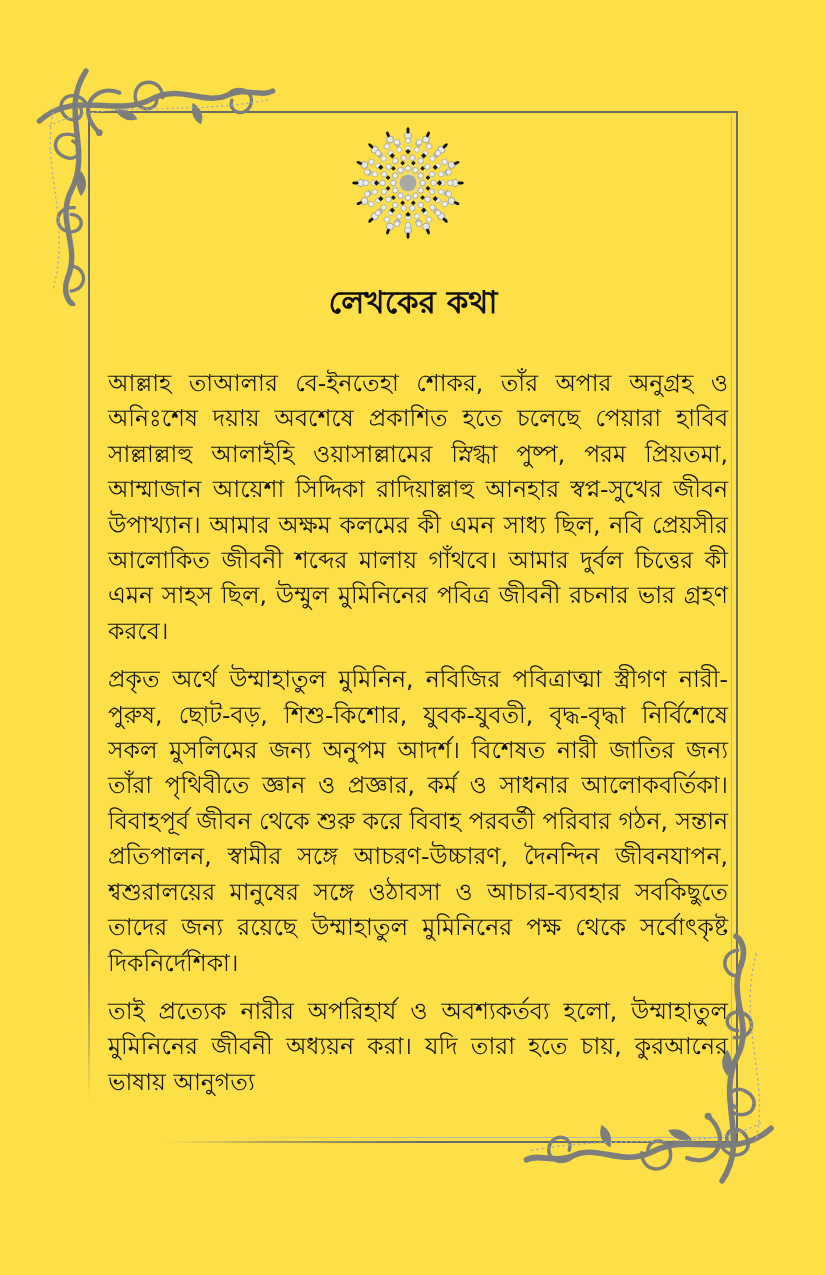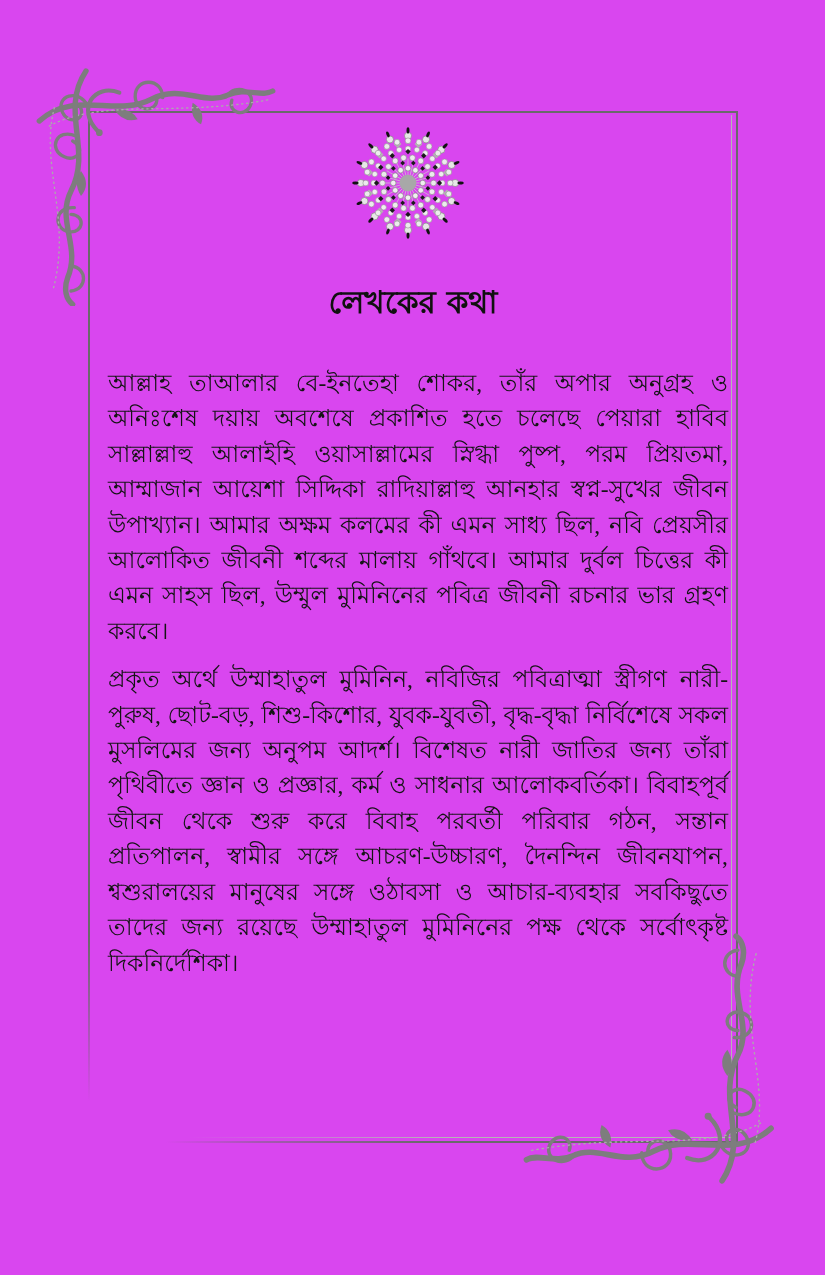--- a/index.html
+++ b/index.html
@@ -1,17 +1,17 @@
 <!DOCTYPE html>
 <html lang="bn"><head>
 <meta charset="utf-8">
 <style>
   html,body { margin:0; padding:0; background:#ffffff; }
   .page {
-    position:relative; width:825px; height:1275px; background:#d946ef;
+    position:relative; width:825px; height:1275px; background:#fde047;
     overflow:hidden; font-family:"DejaVu Sans","Liberation Sans",sans-serif;
   }
   
   .fl { position:absolute; }
   .fl-top    { left:88px;  top:111px;  width:650px; height:2px; background:#6a6a6a; }
   .fl-right  { left:736px; top:111px;  width:2px;  height:1032px; background:#6a6a6a; }
   .fl-left   { left:88px;  top:111px;  width:2px;  height:1032px;
                background:linear-gradient(to bottom,#6a6a6a 0%,#6a6a6a 80%,rgba(106,106,106,0) 96%); }
   .fl-bottom { left:88px;  top:1141px; width:650px; height:2px;
                background:linear-gradient(to right,rgba(106,106,106,0) 0%,rgba(106,106,106,0) 12%,rgba(106,106,106,.45) 26%,#6a6a6a 52%); }
@@ -20,21 +20,21 @@
   .fl-bottom-in { left:92px;  top:1137px; width:642px; height:1px;
                   background:linear-gradient(to right,rgba(181,181,181,0) 15%,#b5b5b5 55%); }
   
   .page-title {
     position:absolute; left:88px; top:278px; width:650px;
     text-align:center; font-size:31px; font-weight:bold; color:#101010;
   }
   .text-block {
     position:absolute; left:108px; top:366px; width:620px;
     font-size:23.5px; line-height:35.4px; color:#141414;
-    text-align:justify; text-justify:inter-word;font-family:Liberation Serif, serif;
+    text-align:justify; text-justify:inter-word;
   }
   .text-block p { margin:0 0 13px 0; }
   
   .ornament, .flourish { position:absolute; pointer-events:none; }
   #rosette-box { left:352px; top:127px; }
   .flourish-tl { left:26px;  top:56px; }
   .flourish-br { left:523px; top:933px; transform:rotate(180deg); }
 </style>
 </head>
 <body>
@@ -256,15 +256,16 @@
       <ellipse cx="20.47" cy="-49.43" rx="1.5" ry="3.2" fill="#111" transform="rotate(382.5 20.47 -49.43)"></ellipse>
       <ellipse cx="37.83" cy="-37.83" rx="1.5" ry="3.2" fill="#111" transform="rotate(405.0 37.83 -37.83)"></ellipse>
       <ellipse cx="49.43" cy="-20.47" rx="1.5" ry="3.2" fill="#111" transform="rotate(427.5 49.43 -20.47)"></ellipse>
     </svg>
 
   <div class="page-title">লেখকের কথা</div>
 
   <div class="text-block">
     <p>আল্লাহ তাআলার বে-ইনতেহা শোকর, তাঁর অপার অনুগ্রহ ও অনিঃশেষ দয়ায় অবশেষে প্রকাশিত হতে চলেছে পেয়ারা হাবিব সাল্লাল্লাহু আলাইহি ওয়াসাল্লামের স্নিগ্ধা পুষ্প, পরম প্রিয়তমা, আম্মাজান আয়েশা সিদ্দিকা রাদিয়াল্লাহু আনহার স্বপ্ন-সুখের জীবন উপাখ্যান। আমার অক্ষম কলমের কী এমন সাধ্য ছিল, নবি প্রেয়সীর আলোকিত জীবনী শব্দের মালায় গাঁথবে। আমার দুর্বল চিত্তের কী এমন সাহস ছিল, উম্মুল মুমিনিনের পবিত্র জীবনী রচনার ভার গ্রহণ করবে।</p>
     <p>প্রকৃত অর্থে উম্মাহাতুল মুমিনিন, নবিজির পবিত্রাত্মা স্ত্রীগণ নারী-পুরুষ, ছোট-বড়, শিশু-কিশোর, যুবক-যুবতী, বৃদ্ধ-বৃদ্ধা নির্বিশেষে সকল মুসলিমের জন্য অনুপম আদর্শ। বিশেষত নারী জাতির জন্য তাঁরা পৃথিবীতে জ্ঞান ও প্রজ্ঞার, কর্ম ও সাধনার আলোকবর্তিকা। বিবাহপূর্ব জীবন থেকে শুরু করে বিবাহ পরবর্তী পরিবার গঠন, সন্তান প্রতিপালন, স্বামীর সঙ্গে আচরণ-উচ্চারণ, দৈনন্দিন জীবনযাপন, শ্বশুরালয়ের মানুষের সঙ্গে ওঠাবসা ও আচার-ব্যবহার সবকিছুতে তাদের জন্য রয়েছে উম্মাহাতুল মুমিনিনের পক্ষ থেকে সর্বোৎকৃষ্ট দিকনির্দেশিকা।</p>
+    <p>তাই প্রত্যেক নারীর অপরিহার্য ও অবশ্যকর্তব্য হলো, উম্মাহাতুল মুমিনিনের জীবনী অধ্যয়ন করা। যদি তারা হতে চায়, কুরআনের ভাষায় আনুগত্য</p>
   </div>
 
 </div>
 
 </body></html>

